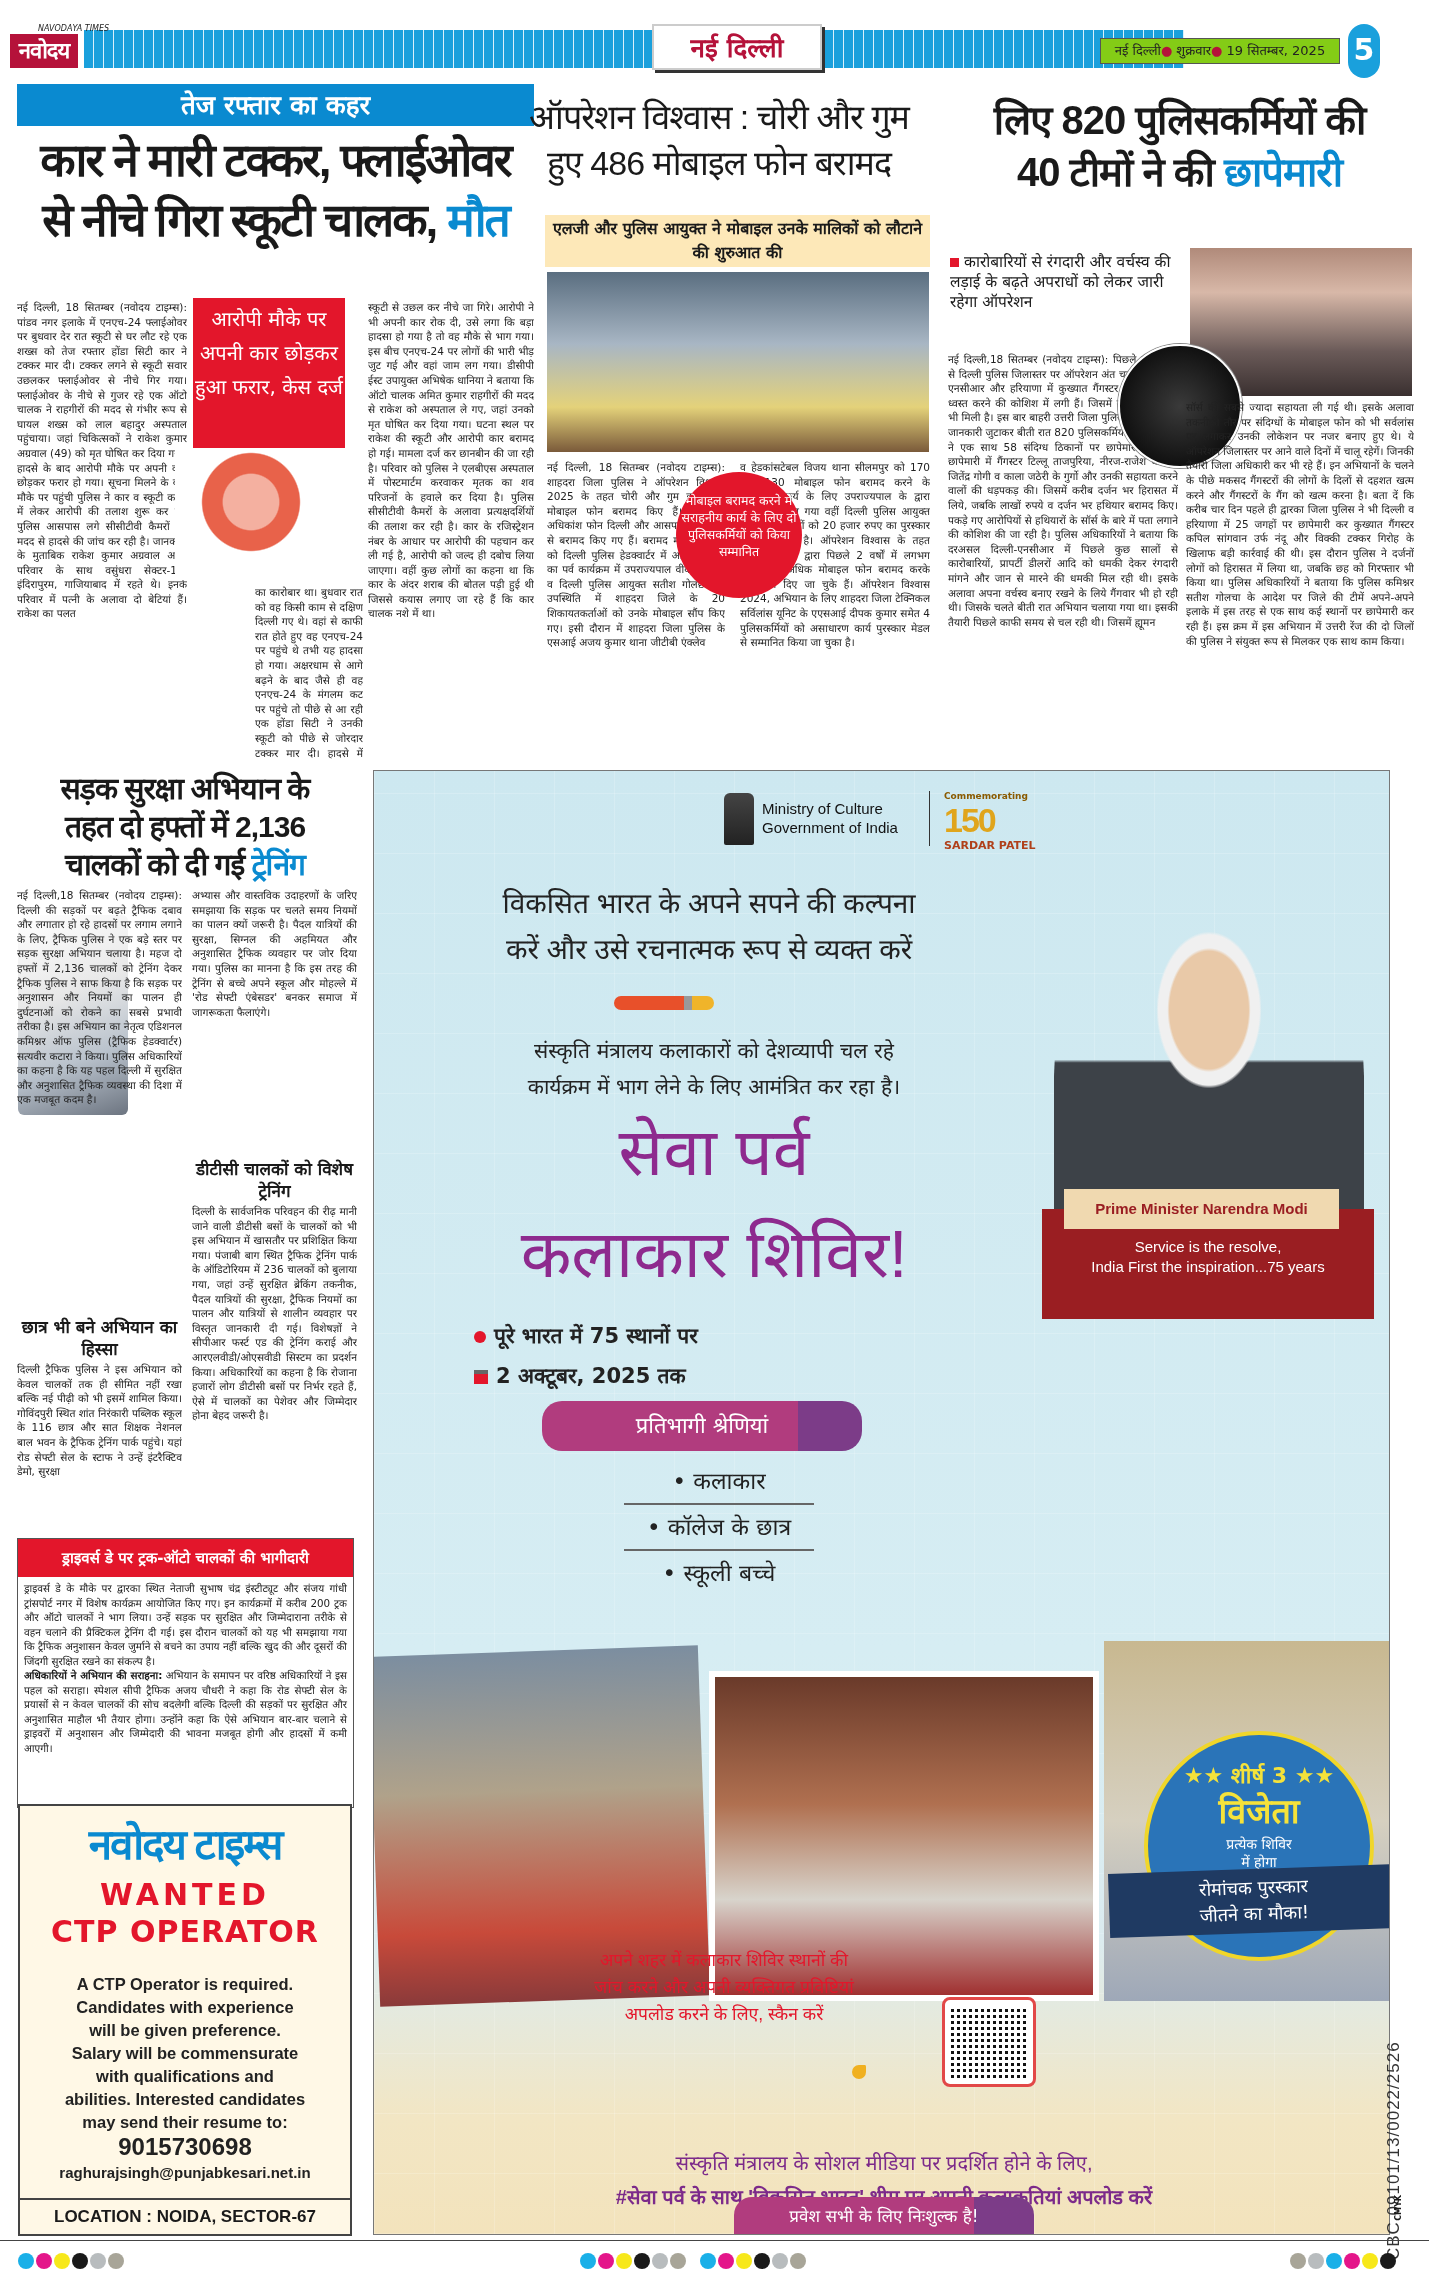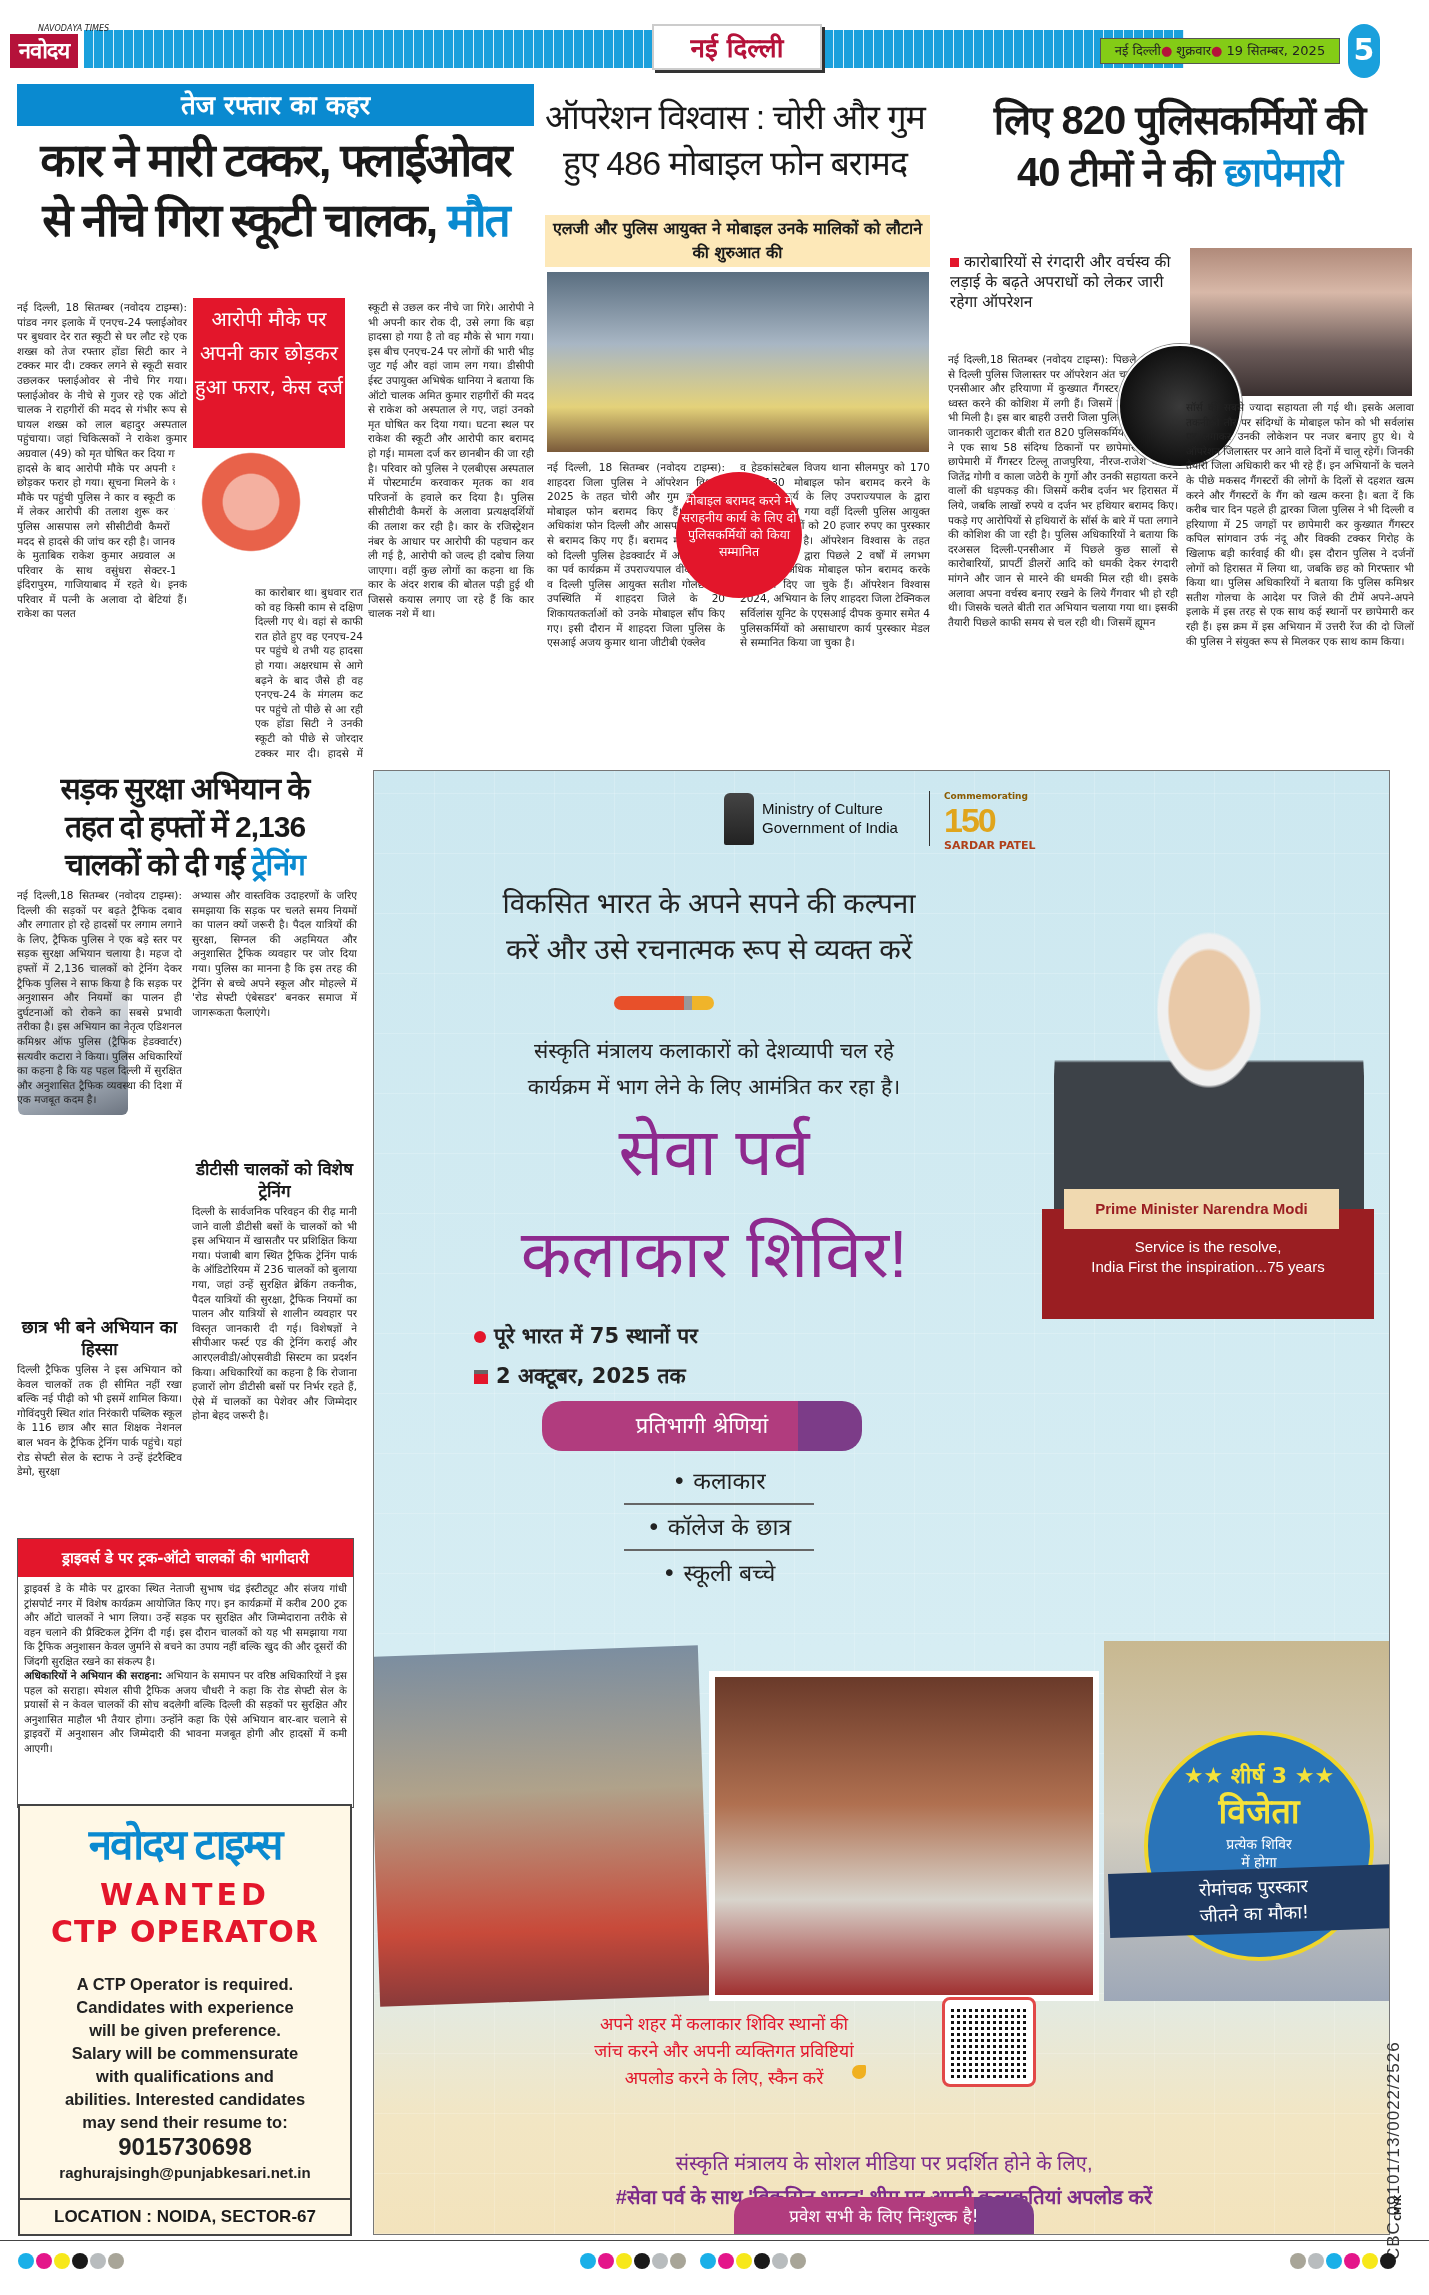--- a/index.html
+++ b/index.html
@@ -27,21 +27,21 @@
     font-size: 26px; font-weight:bold; text-align:center; line-height:42px; }
   .headline1 { left: 17px; top: 130px; width: 517px; font-size: 46px; font-weight:bold; line-height: 60px;
     text-align:center; letter-spacing:-2px; font-family: "Liberation Sans", sans-serif; }
   .blue { color:#0a8ad0; }
   .red-callout { left: 193px; top: 298px; width: 152px; height: 150px; background:#e3162b; color:#fff;
     font-size: 20px; text-align:center; line-height: 34px; padding-top:4px; }
   .col-text { font-size: 10.5px; line-height: 14.6px; text-align: justify; color:#222; font-family: "DejaVu Sans", sans-serif; }
   .illustration { background: radial-gradient(circle at 40% 40%, #f4b0a0 0 20%, #e8624a 21% 35%, #fff 36%); }
 
   
-  .headline2 { left: 540px; top: 94px; width: 390px; font-size: 34px; line-height: 46px; text-align:center; font-family:"Liberation Sans",sans-serif; letter-spacing:-1px;}
+  .headline2 { left: 524px; top: 94px; width: 390px; font-size: 34px; line-height: 46px; text-align:center; font-family:"Liberation Sans",sans-serif; letter-spacing:-1px;}
   .subhead2 { left: 545px; top: 215px; width: 385px; height: 52px; background:#fde8b8; font-size: 16px;
     font-weight:bold; text-align:center; line-height:24px; padding-top:2px; }
   .photo { background: linear-gradient(180deg, #5a6e80 0%, #a8b6c4 40%, #e4d27a 75%, #7a5a3a 100%); }
   .red-circle { left: 676px; top: 472px; width: 126px; height: 126px; border-radius:50%; background:#e3162b;
     color:#fff; font-size: 12.5px; text-align:center; line-height:17px; padding-top:20px; }
 
   
   .headline3 { left: 930px; top: 94px; width: 499px; font-size: 40px; font-weight:bold; line-height: 52px; text-align:center; letter-spacing:-1px; font-family:"Liberation Sans",sans-serif;}
   .bullet-sub { left: 950px; top: 252px; width: 225px; font-size: 15.5px; line-height: 20px; }
   .bullet-sub::before { content:""; display:inline-block; width:9px; height:9px; background:#e3162b; margin-right:5px; }
@@ -101,21 +101,21 @@
   .category-item:last-child { border-bottom: none; }
   .collage { left: 0; top: 840px; width: 1017px; height: 400px; }
   .c1 { position:absolute; left: 0; top: 40px; width: 330px; height: 350px; background: linear-gradient(180deg, #7c8ea0 0, #b0a28a 40%, #c84a3a 80%, #8a3a3a 100%); transform: rotate(-2deg); }
   .c2 { position:absolute; left: 335px; top: 60px; width: 390px; height: 330px; background: linear-gradient(180deg,#6a3a2a 0,#b07050 40%, #d8d4cc 70%, #a03030 100%); border: 6px solid #fff; }
   .c3 { position:absolute; left: 730px; top: 30px; width: 287px; height: 360px; background: linear-gradient(180deg,#c8b890 0, #d6d0c0 50%, #9ea8b8 100%); }
   .winner-badge { left: 770px; top: 960px; width: 230px; height: 230px; border-radius: 50%; background:#2a74b8; border: 4px solid #f0d62a; }
   .winner-top { position:absolute; left:0; width:100%; top: 24px; text-align:center; color:#f5e23a; font-size: 22px; font-weight: bold; }
   .winner-title { position:absolute; left:0; width:100%; top: 52px; text-align:center; color:#f5e23a; font-size: 34px; font-weight: bold; }
   .winner-sub { position:absolute; left:0; width:100%; top: 100px; text-align:center; color:#fff; font-size: 14px; line-height:18px; }
   .winner-banner { left: 735px; top: 1098px; width: 290px; height: 64px; background:#1f3a62; color:#fff; font-size: 18px; line-height: 26px; text-align:center; padding-top: 6px; transform: rotate(-2deg); }
-  .scan-text { left: 160px; top: 1240px; width: 380px; font-size: 17.5px; line-height: 27px; color:#e3162b; text-align:center; font-family:"Liberation Sans",sans-serif; }
+  .scan-text { left: 160px; top: 1176px; width: 380px; font-size: 17.5px; line-height: 27px; color:#e3162b; text-align:center; font-family:"Liberation Sans",sans-serif; }
   .hand-icon { left: 478px; top: 1294px; width: 14px; height: 14px; background: #f0b020; border-radius: 50% 10% 50% 50%; }
   .qr { left: 568px; top: 1226px; width: 94px; height: 90px; border: 3px solid #e24848; border-radius: 8px; background:#fff; padding: 6px; }
   .qr-inner { width: 100%; height:100%;
     background: repeating-linear-gradient(0deg, #111 0 3px, #fff 3px 6px), repeating-linear-gradient(90deg, #111 0 3px, #fff 3px 6px); background-blend-mode: lighten; }
   .ad-closing { left: 40px; top: 1335px; width: 940px; font-size: 19px; line-height: 34px; color:#222; text-align:center; font-family:"Liberation Sans",sans-serif; }
   .ad-social { left: 40px; top: 1413px; width: 940px; font-size: 20px; line-height: 34px; color:#7c2a8a; text-align:center; font-family:"Liberation Sans",sans-serif; }
   .ad-social .hashline { font-weight:bold; }
   .free-pill { left: 360px; top: 1424px; width: 300px; height: 38px; border-radius: 18px 18px 0 0;
     background: linear-gradient(90deg, #b13c7e 0 80%, #7c3c88 80%); color:#fff; font-size: 17px; text-align:center; line-height: 38px; }
   .cbc-code { left: 1380px; top: 1880px; width: 44px; height: 380px; }

